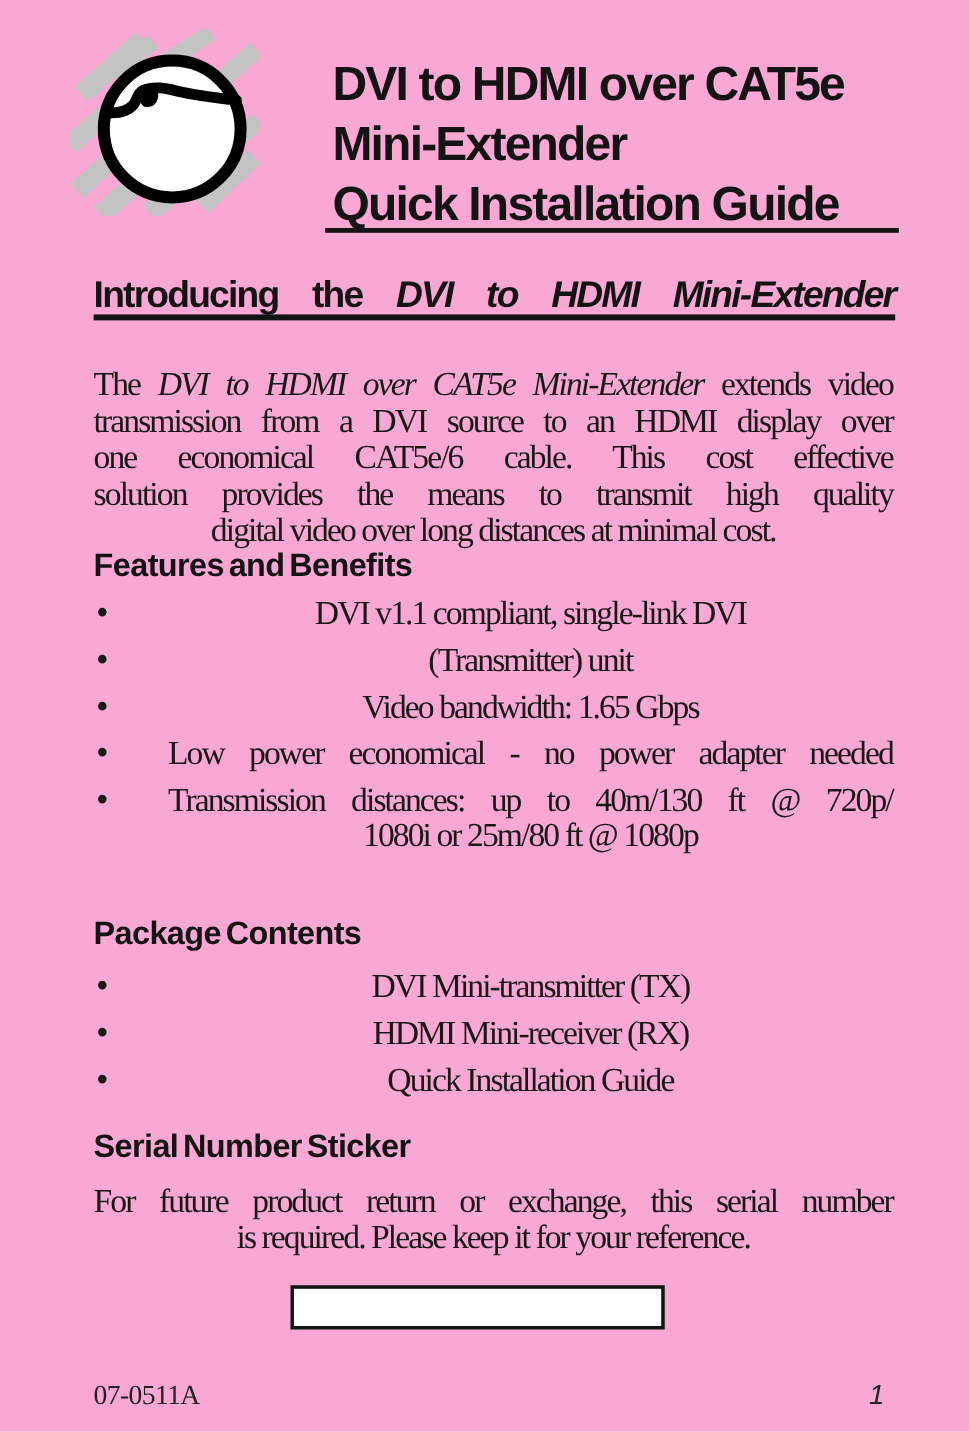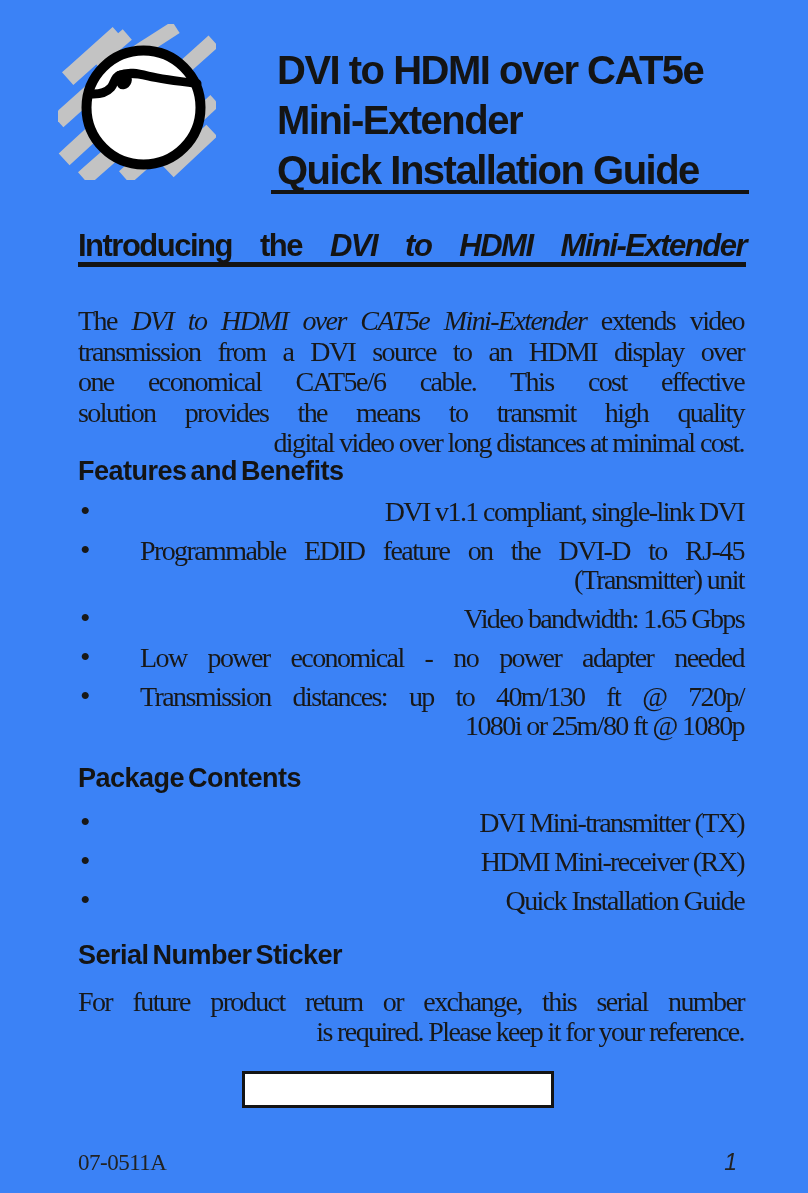--- a/index.html
+++ b/index.html
@@ -1,20 +1,20 @@
 <!DOCTYPE html>
 <html><head>
 <meta charset="utf-8">
 <style>
   * { margin: 0; padding: 0; box-sizing: border-box; }
   html, body { background: #ffffff; }
   body { width: 808px; height: 1193px; position: relative; overflow: hidden; }
   .page {
     position: absolute; left: 0; top: 0; width: 808px; height: 1193px;
-    background: #3b82f6; color: #161616;
+    background: #f9a8d4; color: #161616;
     font-family: "Liberation Serif", serif;
   }
 
   
   .logo { position: absolute; left: 58px; top: 24px; width: 158px; height: 156px; }
 
   .t-line {
     position: absolute; left: 277px;
     font-family: "Liberation Sans", sans-serif;
     font-weight: bold; font-size: 40px; line-height: 40px;
@@ -48,21 +48,21 @@
   .h3-serial   { top: 942px; }
 
   
   .para, .list {
     position: absolute; left: 78px; width: 666px;
     font-size: 28px; letter-spacing: -1.6px; color: #181818;
   }
   .intro  { top: 277px; line-height: 30.5px; margin-top: 29px; }
   .serial-para { top: 987px; line-height: 30px; }
   .jline { white-space: nowrap; text-align: justify; text-align-last: justify; }
-  .line  { white-space: nowrap; text-align: right; }
+  .line  { white-space: nowrap; text-align: center; }
   .it { font-style: italic; }
 
   
   .list { list-style: none; }
   .list-features { top: 497px; }
   .list-package  { top: 808px; }
   .list li { position: relative; padding-left: 62px; line-height: 29px; margin-bottom: 10px; }
   .dot {
     position: absolute; left: 2px; top: -1px;
     font-size: 30px; line-height: 29px; letter-spacing: 0;
@@ -125,21 +125,20 @@
   </div>
 
   <div class="h3 h3-features">Features and Benefits</div>
   <ul class="list list-features">
     <li>
       <span class="dot">•</span>
       <div class="line">DVI v1.1 compliant, single-link DVI</div>
     </li>
     <li>
       <span class="dot">•</span>
-      <div class="jline">Programmable EDID feature on the DVI-D to RJ-45</div>
       <div class="line">(Transmitter) unit</div>
     </li>
     <li>
       <span class="dot">•</span>
       <div class="line">Video bandwidth: 1.65 Gbps</div>
     </li>
     <li>
       <span class="dot">•</span>
       <div class="jline">Low power economical - no power adapter needed</div>
     </li>

